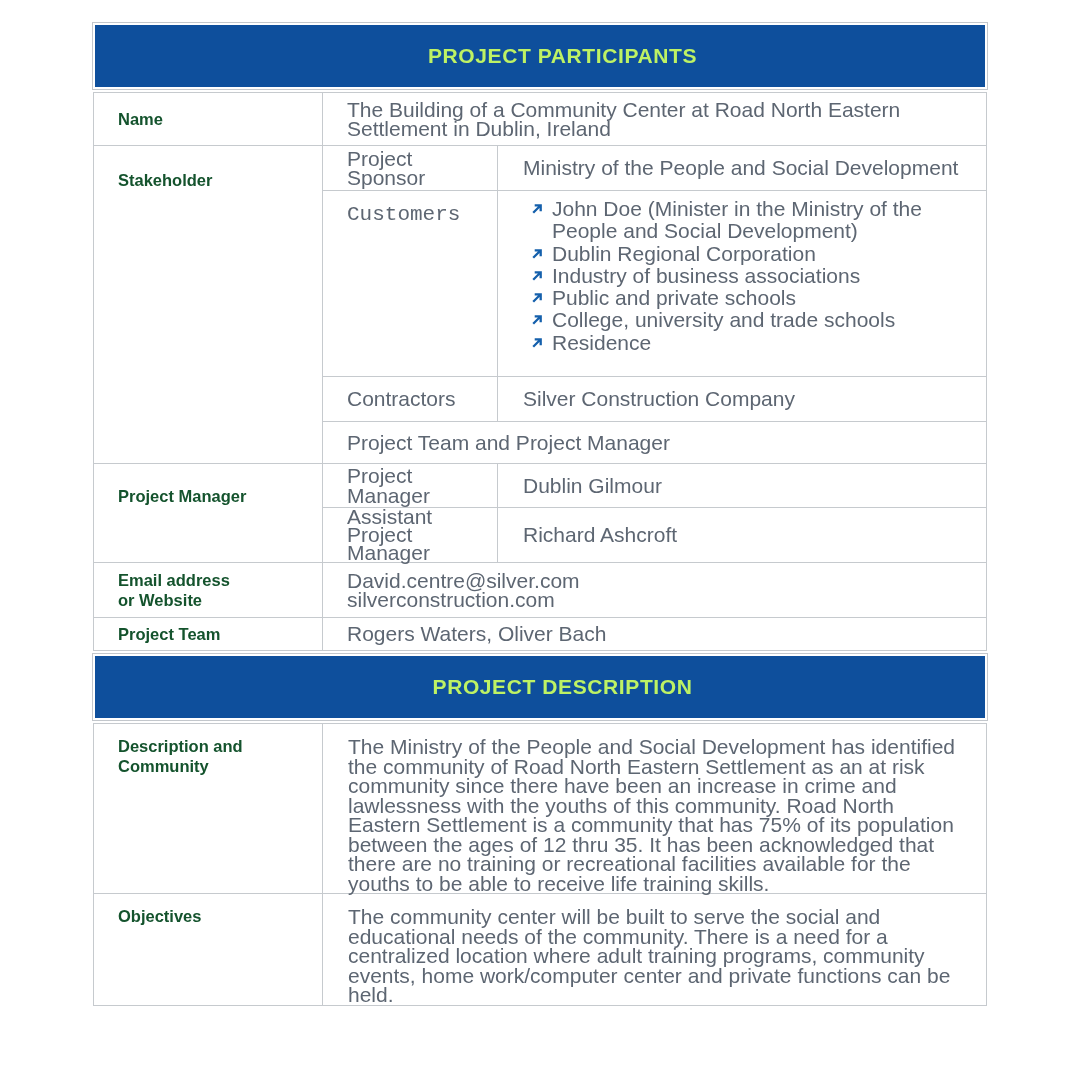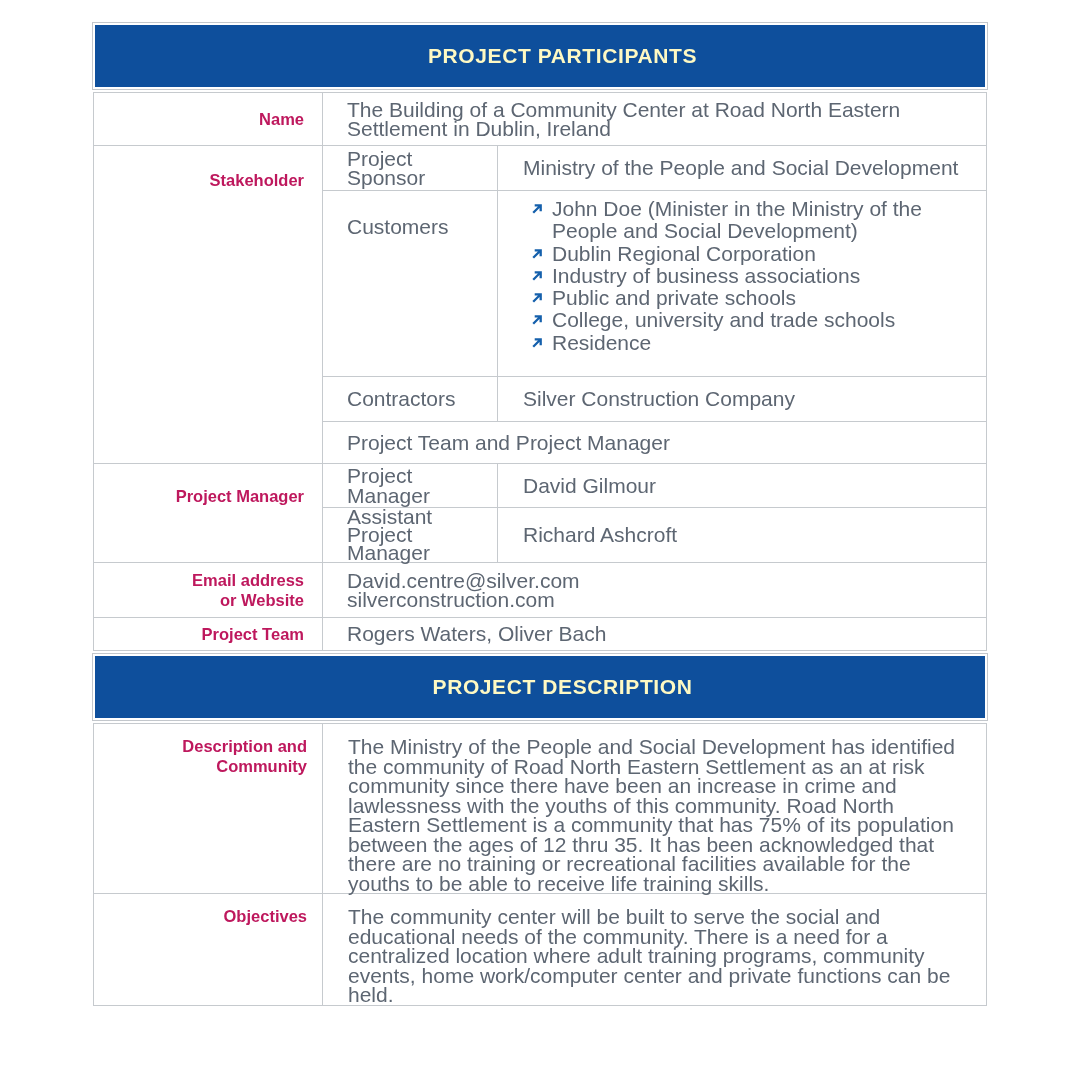--- a/index.html
+++ b/index.html
@@ -9,40 +9,39 @@
   }
   .doc { position:absolute; left:93px; top:23px; width:894px; }
 
   
   .band {
     box-sizing:border-box; height:66px; background:#0e4f9c;
     border:2px solid #ffffff; outline:1px solid #c3c7cc;
     display:flex; align-items:center; justify-content:center;
   }
   .band-title {
-    color:#fef9c3; font-size:21px; font-weight:bold; letter-spacing:0.6px;padding-left:45px;
+    color:#bef264; font-size:21px; font-weight:bold; letter-spacing:0.6px;padding-left:45px;
   }
   .gap2 { height:3px; }
 
   
   table { width:894px; border-collapse:collapse; table-layout:fixed; }
   td {
     border:1px solid #c6cace; box-sizing:border-box;
     font-size:21px; color:#5d6672; line-height:19.5px;
     vertical-align:middle; padding:0 15px 0 24px;
   }
   td.lbl {
-    font-size:16.5px; font-weight:bold; color:#be185d; line-height:20px;
+    font-size:16.5px; font-weight:bold; color:#14532d; line-height:20px;
     padding-right:18px;
-    text-align:right;
   }
   td.top { vertical-align:top; }
   .pt24 { padding-top:24px; }
   .pt22 { padding-top:22px; }
-  .pt14 { padding-top:26px; }
+  .pt14 { padding-top:14px;font-family:Liberation Mono, monospace; }
   td.val3 { padding-left:25px; }
 
   
   td.list-cell { padding-left:33px; padding-right:22px; padding-top:7px; }
   ul.arrow-list { list-style:none; margin:0; padding:0; }
   ul.arrow-list li { display:flex; gap:9px; line-height:22.3px; }
   .arr { flex:0 0 12px; margin-top:5px; }
 
   .email-line { line-height:19.5px; }
 
@@ -123,21 +122,21 @@
       <tr style="height:45px">
         <td>Contractors</td>
         <td class="val3">Silver Construction Company</td>
       </tr>
       <tr style="height:42px">
         <td colspan="2">Project Team and Project Manager</td>
       </tr>
       <tr style="height:44px">
         <td class="lbl top pt22" rowspan="2">Project Manager</td>
         <td>Project Manager</td>
-        <td class="val3">David Gilmour</td>
+        <td class="val3">Dublin Gilmour</td>
       </tr>
       <tr style="height:46px">
         <td style="line-height:18px">Assistant Project Manager</td>
         <td class="val3">Richard Ashcroft</td>
       </tr>
       <tr style="height:55px">
         <td class="lbl">
           <div>Email address</div>
           <div>or Website</div>
         </td>

